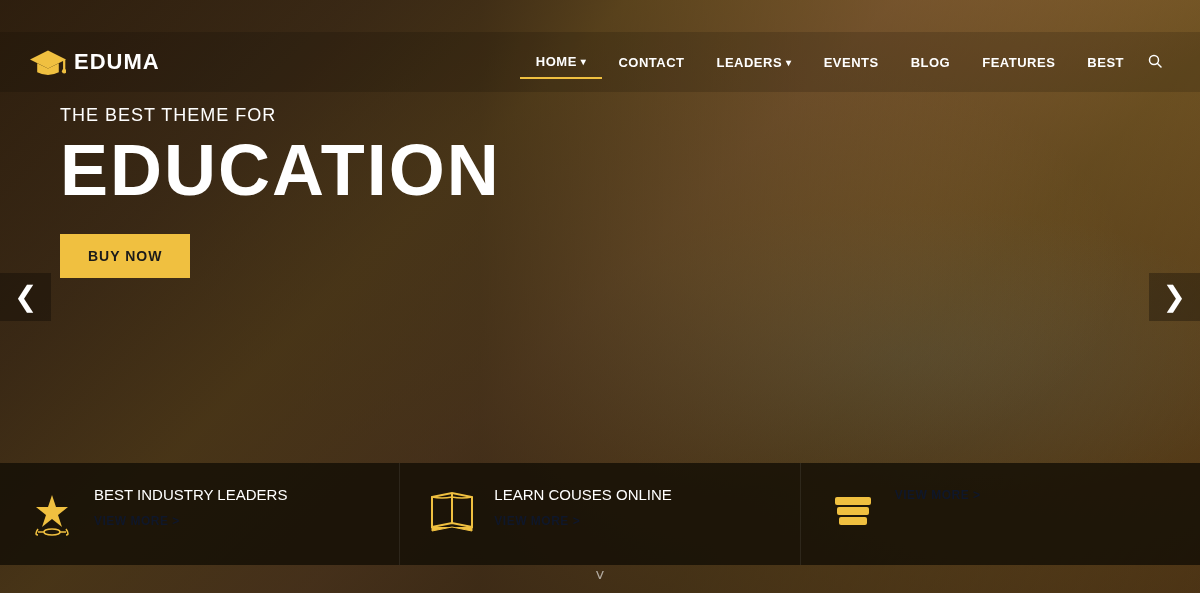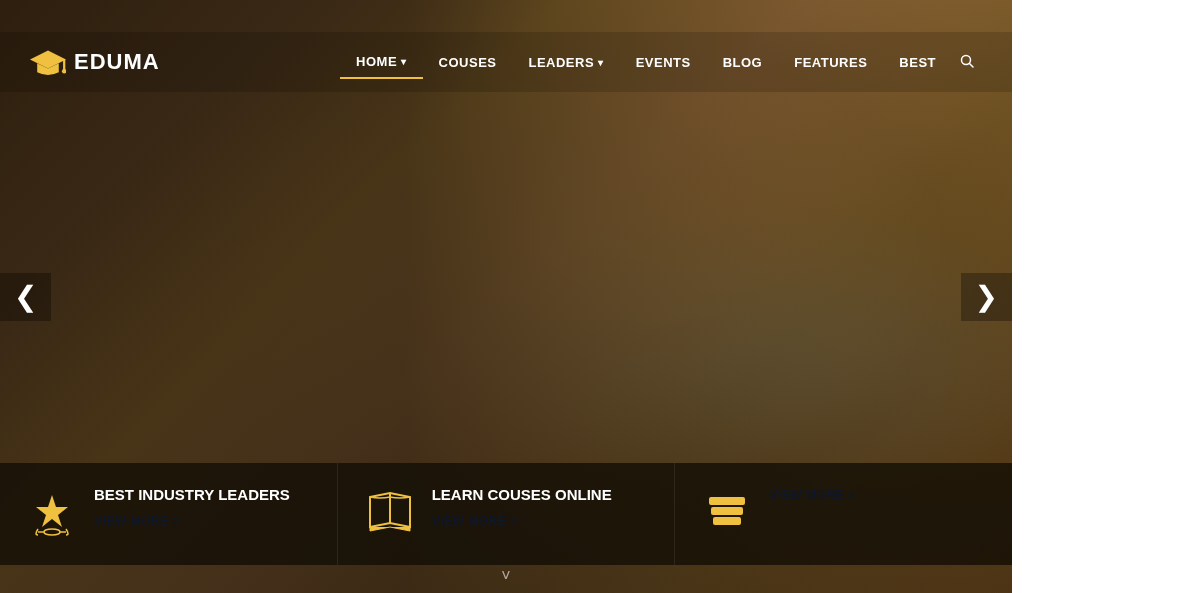--- a/index.html
+++ b/index.html
@@ -47,21 +47,21 @@
       align-items: center;
       gap: 4px;
       position: relative;
     }
     .nav-item.active { border-bottom: 2px solid #f0c040; }
     .nav-search { color: #fff; cursor: pointer; padding: 8px 8px; font-size: 14px; }
 
     
     .hero {
       position: relative;
-      width: 1012px;
+      width: 1200px;
       height: 593px;
       overflow: hidden;
     }
     .hero-bg {
       position: absolute;
       inset: 0;
       background: linear-gradient(to right, rgba(30,20,10,0.75) 40%, rgba(80,60,20,0.3) 100%);
       z-index: 1;
     }
     
@@ -158,21 +158,21 @@
     .feature-icon {
       font-size: 40px;
       color: #f0c040;
       flex-shrink: 0;
       line-height: 1;
       margin-top: 4px;
     }
     .feature-info h3 {
       color: #fff;
       font-size: 15px;
-      font-weight: 700;
+      font-weight: 400;
       margin-bottom: 6px;
       line-height: 1.3;
       text-transform: uppercase;
     }
     .feature-link {
       color: #0f172a;
       font-size: 12px;
       font-weight: 700;
       text-decoration: none;
       letter-spacing: 0.5px;
@@ -238,21 +238,21 @@
         </svg>
       </span>
       <span class="logo-text">EDUMA</span>
     </a>
     <div class="nav-links">
       <a href="#" class="nav-item active">
         <span>HOME</span>
         <span style="font-size:10px;">▾</span>
       </a>
       <a href="#" class="nav-item">
-        <span>COUSES</span>
+        <span>CONTACT</span>
       </a>
       <a href="#" class="nav-item">
         <span>LEADERS</span>
         <span style="font-size:10px;">▾</span>
       </a>
       <a href="#" class="nav-item">
         <span>EVENTS</span>
       </a>
       <a href="#" class="nav-item">
         <span>BLOG</span>
@@ -265,20 +265,25 @@
       </a>
       <span class="nav-search">
         <svg width="14" height="14" viewBox="0 0 14 14" fill="none" xmlns="http://www.w3.org/2000/svg">
           <circle cx="6" cy="6" r="4.5" stroke="white" stroke-width="1.5"></circle>
           <line x1="9.5" y1="9.5" x2="13" y2="13" stroke="white" stroke-width="1.5" stroke-linecap="round"></line>
         </svg>
       </span>
     </div>
   </nav>
 
+  <div class="hero-content">
+    <div class="hero-subtitle">THE BEST THEME FOR</div>
+    <div class="hero-title">EDUCATION</div>
+    <button class="btn-buy-now">BUY NOW</button>
+  </div>
 
   <div class="arrow arrow-left">❮</div>
   <div class="arrow arrow-right">❯</div>
 
   <div class="features-bar">
 
     <div class="feature-card">
       <div class="feature-icon">
         <svg width="48" height="48" viewBox="0 0 48 48" xmlns="http://www.w3.org/2000/svg">
           <polygon points="24,6 28,18 40,18 30,26 34,38 24,30 14,38 18,26 8,18 20,18" fill="#f0c040"></polygon>

